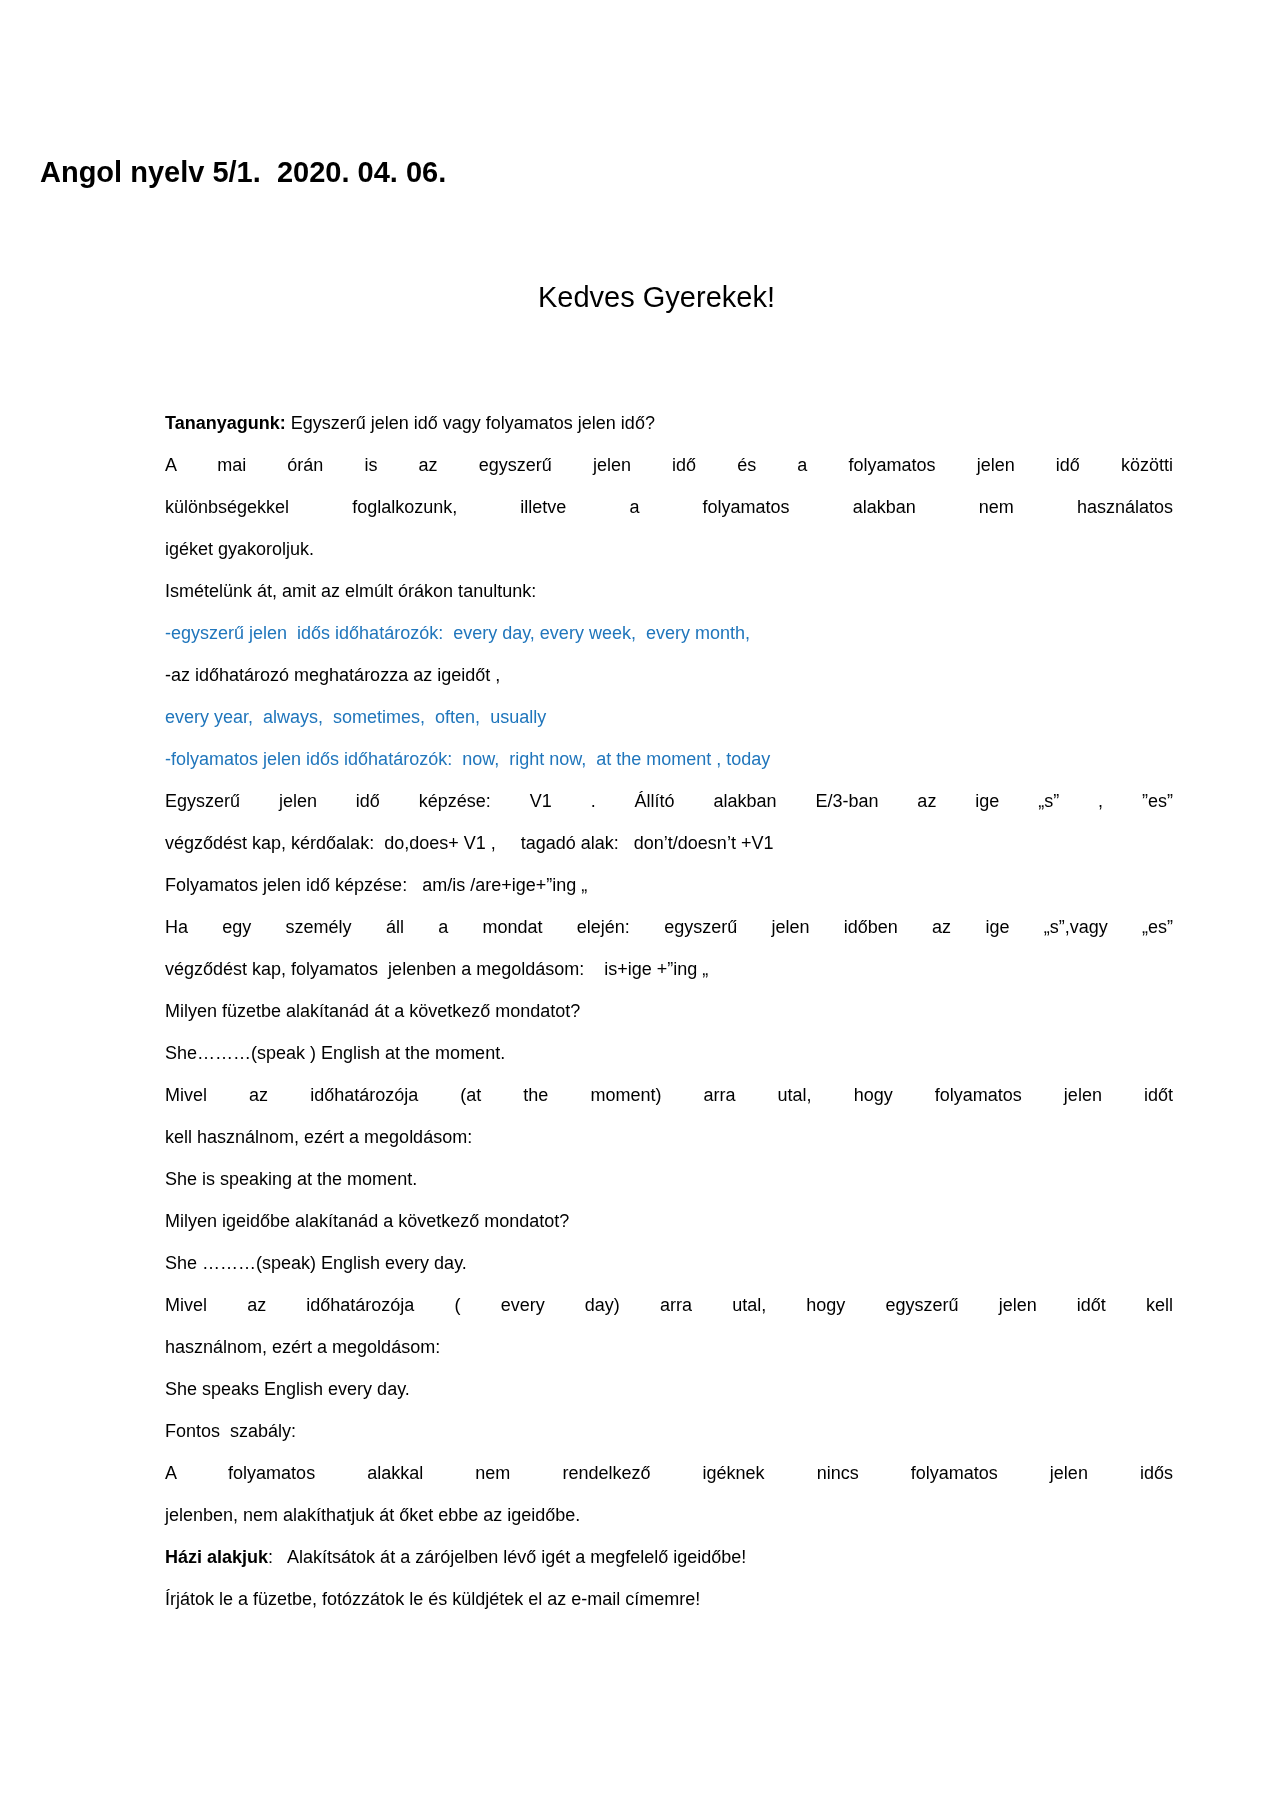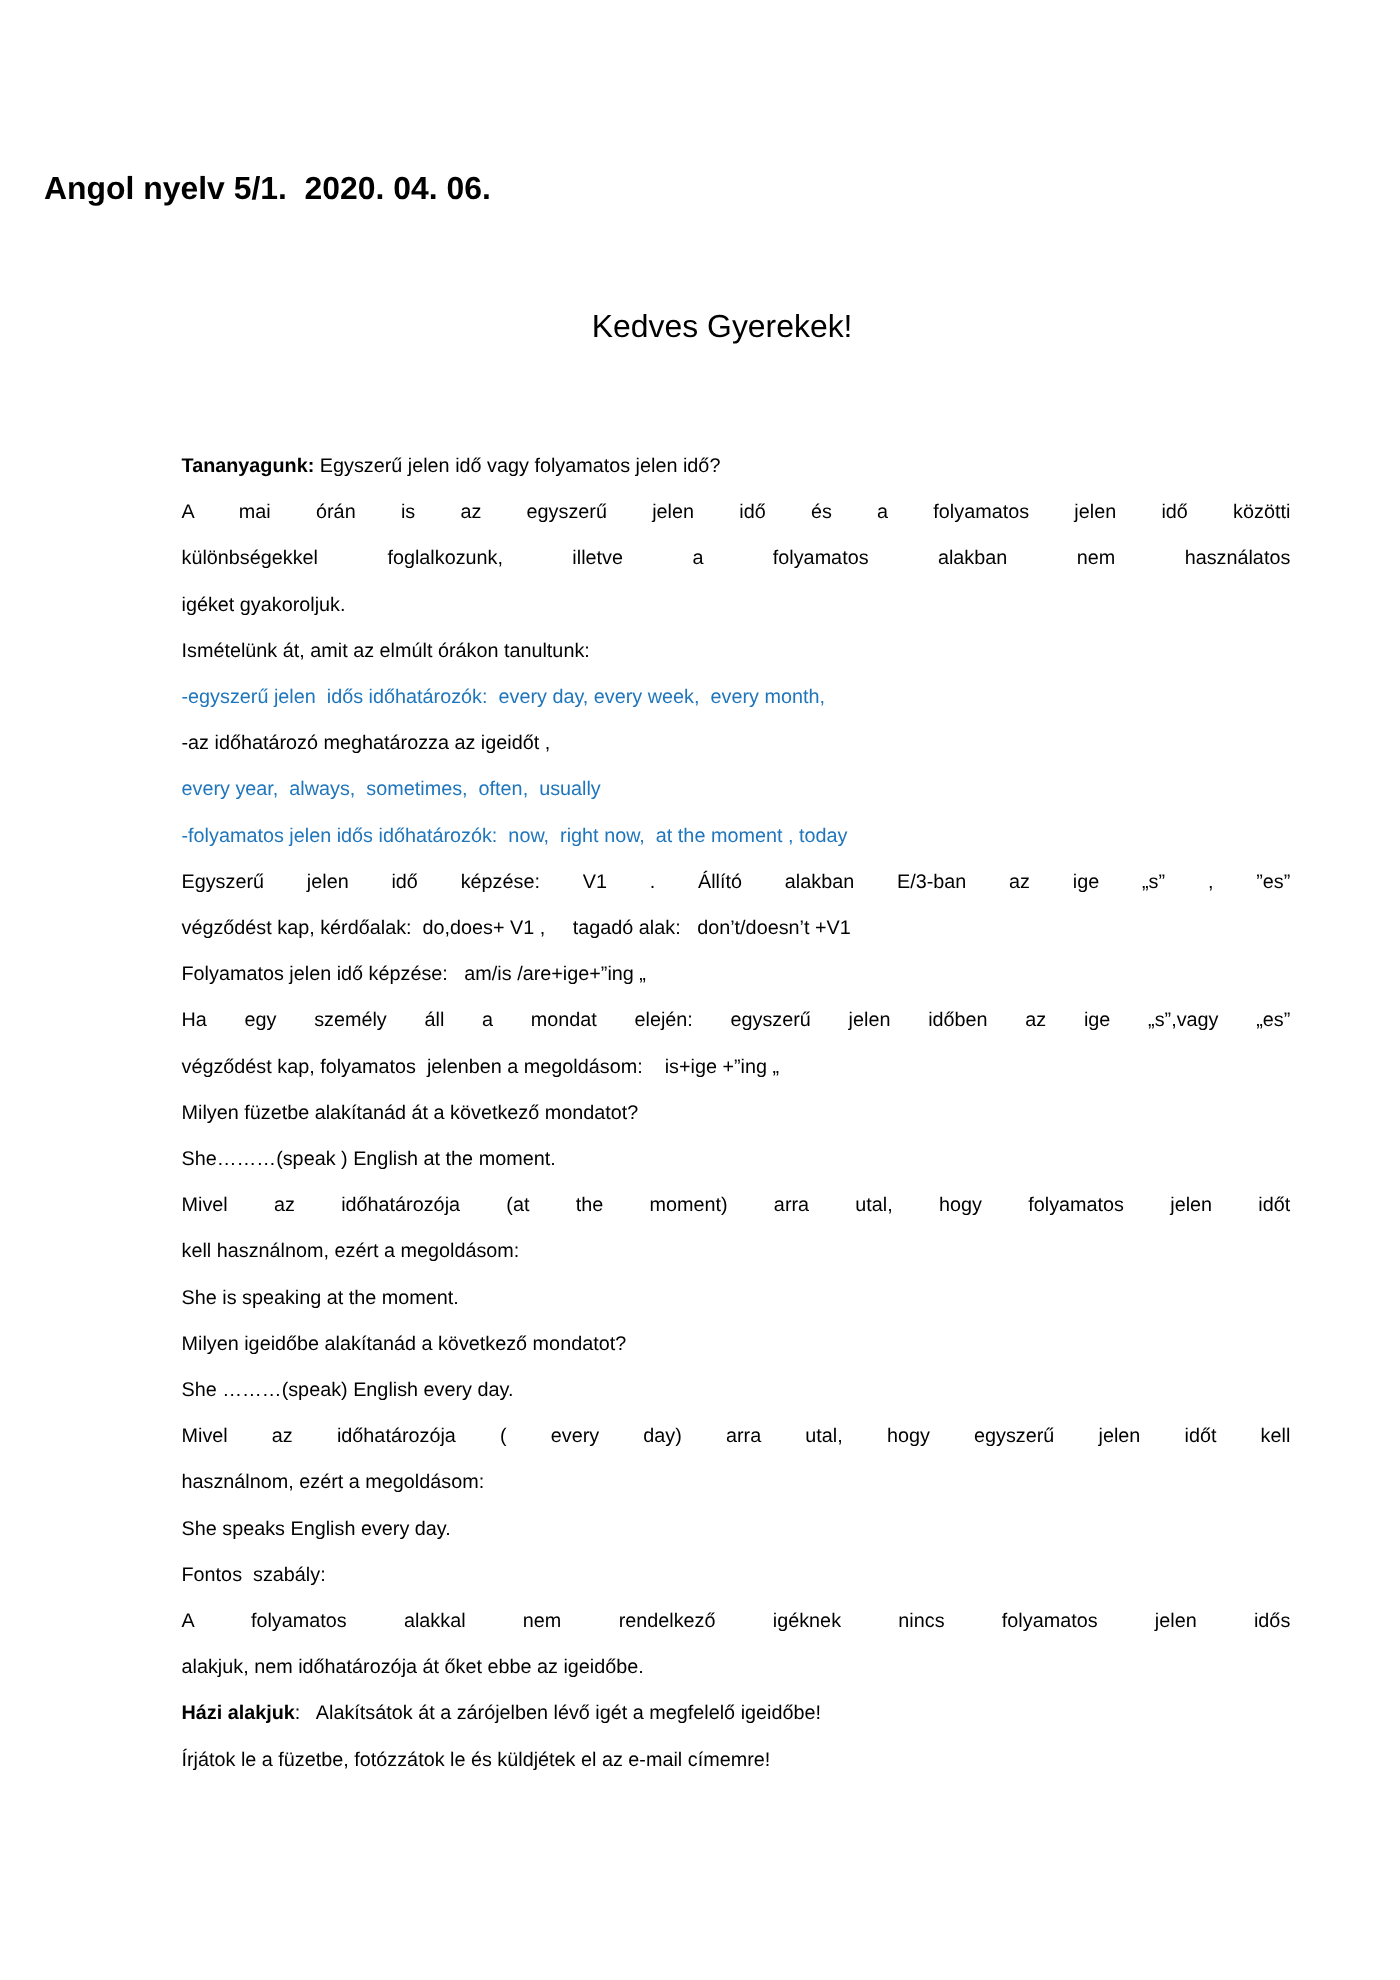--- a/index.html
+++ b/index.html
@@ -87,17 +87,17 @@
       <div class="line justify"><span>Mivel az időhatározója (at the moment) arra utal, hogy folyamatos jelen időt</span></div>
       <div class="line"><span>kell használnom, ezért a megoldásom:</span></div>
       <div class="line"><span>She is speaking at the moment.</span></div>
       <div class="line"><span>Milyen igeidőbe alakítanád a következő mondatot?</span></div>
       <div class="line"><span>She ………(speak) English every day.</span></div>
       <div class="line justify"><span>Mivel az időhatározója ( every day) arra utal, hogy egyszerű jelen időt kell</span></div>
       <div class="line"><span>használnom, ezért a megoldásom:</span></div>
       <div class="line"><span>She speaks English every day.</span></div>
       <div class="line"><span>Fontos  szabály:</span></div>
       <div class="line justify"><span>A folyamatos alakkal nem rendelkező igéknek nincs folyamatos jelen idős</span></div>
-      <div class="line"><span>alakjuk, nem időhatározója át őket ebbe az igeidőbe.</span></div>
+      <div class="line"><span>jelenben, nem alakíthatjuk át őket ebbe az igeidőbe.</span></div>
       <div class="line"><span class="bold">Házi alakjuk</span><span>:   Alakítsátok át a zárójelben lévő igét a megfelelő igeidőbe!</span></div>
       <div class="line"><span>Írjátok le a füzetbe, fotózzátok le és küldjétek el az e-mail címemre!</span></div>
     </div>
 </div>
 
 </body></html>

